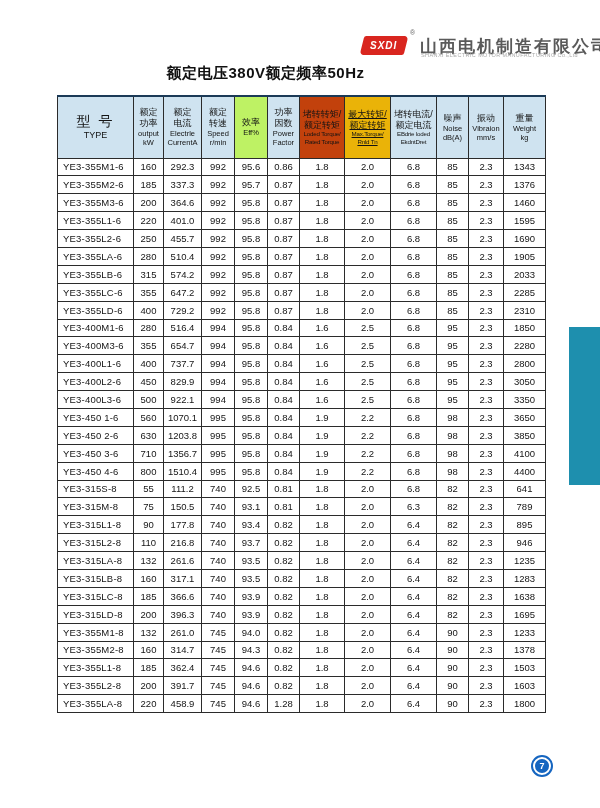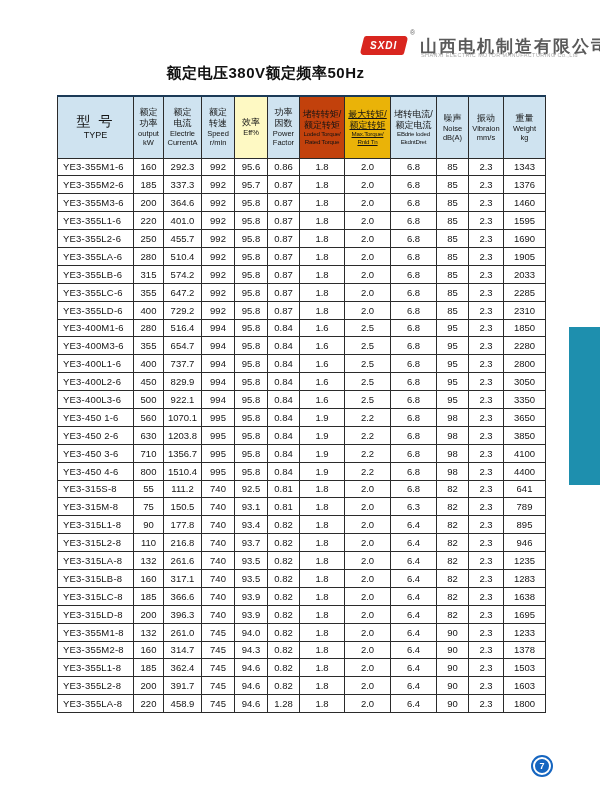--- a/index.html
+++ b/index.html
@@ -100,21 +100,21 @@
             <div class="cn">电流</div>
             <div class="en">Electrle</div>
             <div class="en">CurrentA</div>
           </th>
           <th style="background: rgb(207, 227, 240);">
             <div class="cn">额定</div>
             <div class="cn">转速</div>
             <div class="en">Speed</div>
             <div class="en">r/min</div>
           </th>
-          <th style="background: #fef9c3;">
+          <th style="background: #bef264;">
             <div class="cn">效率</div>
             <div class="en">Eff%</div>
           </th>
           <th style="background: rgb(207, 227, 240);">
             <div class="cn">功率</div>
             <div class="cn">因数</div>
             <div class="en">Power</div>
             <div class="en">Factor</div>
           </th>
           <th style="background: #c2410c; margin-left: 25px;">

